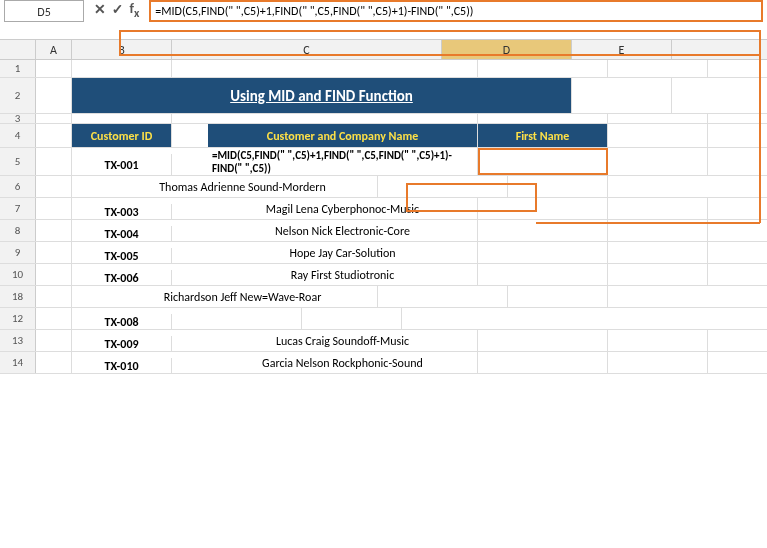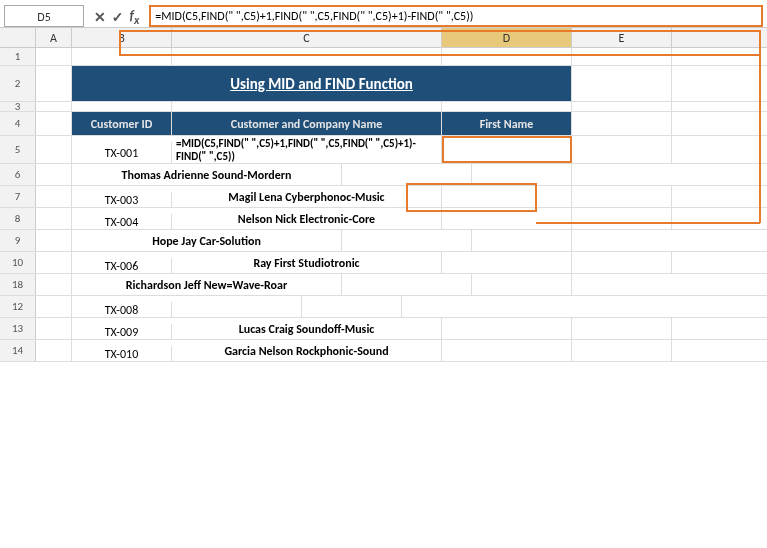--- a/index.html
+++ b/index.html
@@ -8,22 +8,22 @@
       height: 548px;
       font-family: Calibri, Arial, sans-serif;
       font-size: 13px;
       background: #fff;
       overflow: hidden;
     }
 
     
     .formula-bar {
       display: flex;
-      align-items: flex-end;
-      height: 28px;
+      align-items: flex-start;
+      height: 40px;
       border-bottom: 1px solid #ccc;
       background: #fff;
       padding: 0 4px;
       gap: 4px;
     }
     .name-box {
       width: 80px;
       height: 22px;
       border: 1px solid #aaa;
       text-align: center;
@@ -105,49 +105,49 @@
     .cell {
       border-right: 1px solid #ddd;
       display: flex;
       align-items: center;
       padding: 0 4px;
       font-size: 12px;
       overflow: hidden;
     }
     .cell.col-a { width: 36px; min-width: 36px; }
     .cell.col-b { width: 100px; min-width: 100px; }
-    .cell.col-c { width: 270px; min-width: 270px; }
+    .cell.col-c { width: 270px; min-width: 270px; margin-left: 36px; }
     .cell.col-d { width: 130px; min-width: 130px; }
     .cell.col-e { width: 100px; min-width: 100px; }
 
     
     .title-cell {
       background: #1F4E79;
       color: #fff;
       font-size: 15px;
       font-weight: bold;
       text-decoration: underline;
       justify-content: center;
       width: 500px;
       min-width: 500px;
     }
 
     
     .header-cell {
       background: #1F4E79;
-      color: #e5e5e5;
+      color: #fde047;
       font-weight: bold;
       font-size: 12px;
       justify-content: center;
       text-align: center;
     }
 
     
-    .data-center { justify-content: center; text-align: center; font-weight: normal; margin-top: 6px; }
-    .data-name { justify-content: center; font-weight: bold; }
+    .data-center { justify-content: center; text-align: center; font-weight: bold; margin-top: 6px; }
+    .data-name { justify-content: center; font-weight: normal; }
 
     
     .active-cell {
       border: 2px solid #E87A2B !important;
       background: #fff;
       font-size: 11px;
       color: #000;
       overflow: visible;
       position: relative;
       z-index: 10;
@@ -180,21 +180,21 @@
 </head>
 <body>
 
 <div class="spreadsheet-wrapper" data-name="spreadsheet-wrapper">
 
   <div class="formula-bar" data-name="formula-bar">
     <div class="name-box" data-name="name-box">D5</div>
     <div class="formula-bar-icons" data-name="formula-bar-icons">
       <span class="formula-bar-icon" data-name="cancel-icon">✕</span>
       <span class="formula-bar-icon" data-name="confirm-icon">✓</span>
-      <span class="formula-bar-icon" data-name="function-icon" style="font-style:italic;">f<sub>x</sub></span>
+      <span class="formula-bar-icon" data-name="function-icon" style="">f<sub>x</sub></span>
     </div>
     <input class="formula-input" data-name="formula-input" type="text" value="=MID(C5,FIND(&quot; &quot;,C5)+1,FIND(&quot; &quot;,C5,FIND(&quot; &quot;,C5)+1)-FIND(&quot; &quot;,C5))" style="">
   </div>
 
   <div class="col-headers" data-name="col-headers">
     <div class="row-num-header" data-name="row-num-header"></div>
     <div class="col-header col-a" data-name="col-header-a">A</div>
     <div class="col-header col-b" data-name="col-header-b">B</div>
     <div class="col-header col-c" data-name="col-header-c">C</div>
     <div class="col-header col-d col-d-active" data-name="col-header-d">D</div>
@@ -270,20 +270,21 @@
       <div class="cell col-a" data-name="cell-a8"></div>
       <div class="cell col-b data-center" data-name="cell-b8">TX-004</div>
       <div class="cell col-c data-name" data-name="cell-c8">Nelson Nick Electronic-Core</div>
       <div class="cell col-d" data-name="cell-d8"></div>
       <div class="cell col-e" data-name="cell-e8"></div>
     </div>
 
     <div class="sheet-row" data-name="row-9">
       <div class="row-num" data-name="row-num-9">9</div>
       <div class="cell col-a" data-name="cell-a9"></div>
+      <div class="cell col-b data-center" data-name="cell-b9">TX-005</div>
       <div class="cell col-c data-name" data-name="cell-c9">Hope Jay Car-Solution</div>
       <div class="cell col-d" data-name="cell-d9"></div>
       <div class="cell col-e" data-name="cell-e9"></div>
     </div>
 
     <div class="sheet-row" data-name="row-10">
       <div class="row-num" data-name="row-num-10">10</div>
       <div class="cell col-a" data-name="cell-a10"></div>
       <div class="cell col-b data-center" data-name="cell-b10">TX-006</div>
       <div class="cell col-c data-name" data-name="cell-c10">Ray First Studiotronic</div>

